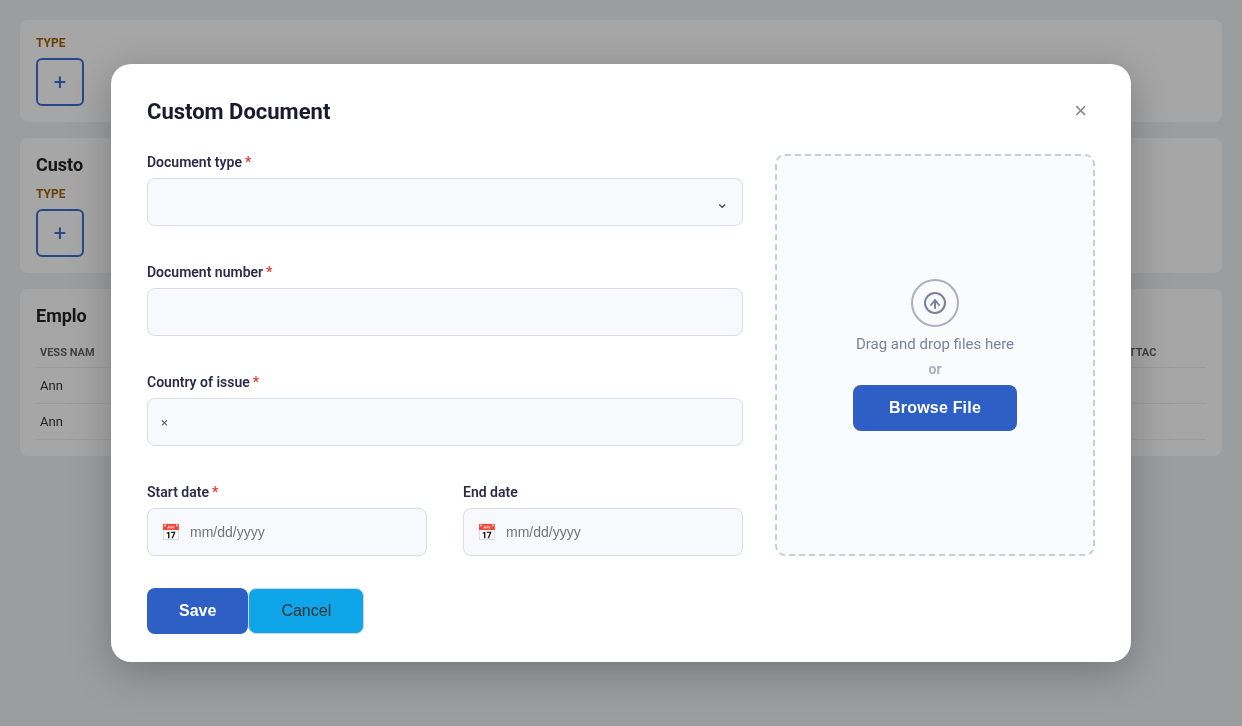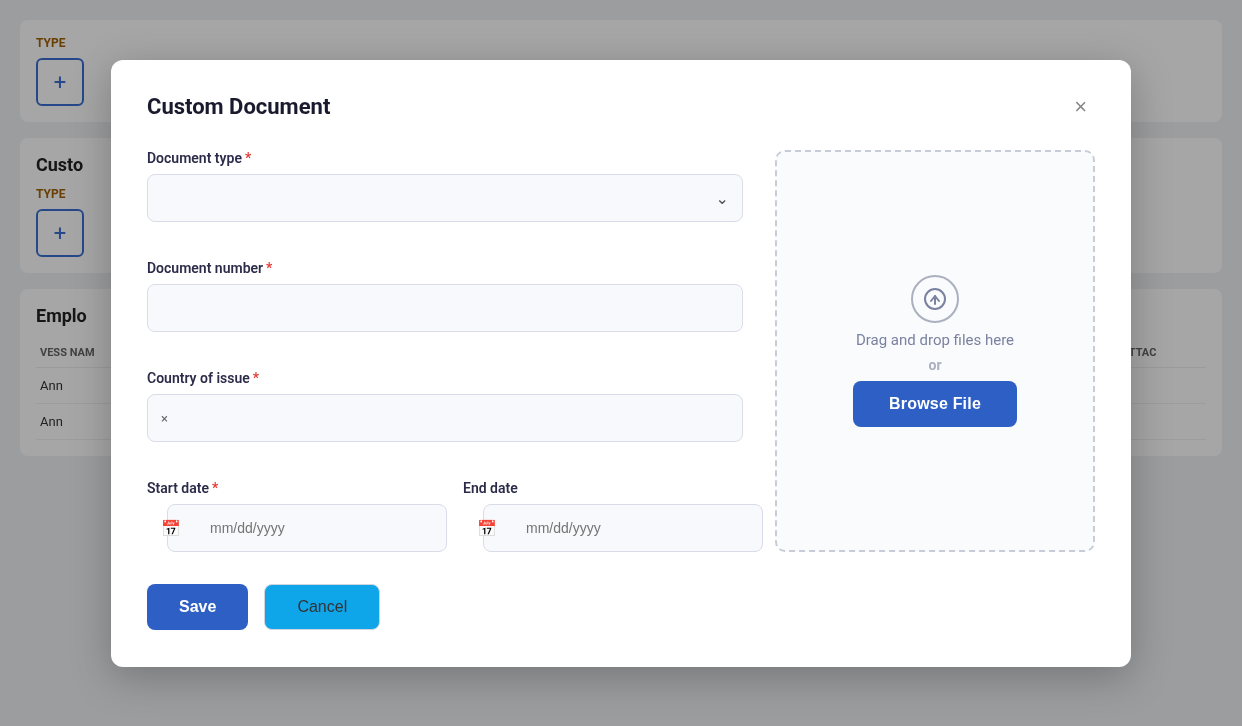--- a/index.html
+++ b/index.html
@@ -81,26 +81,26 @@
       background: rgba(0,0,0,0.35);
       display: flex;
       align-items: center;
       justify-content: center;
       z-index: 10;
     }
 
     
     .modal {
       background: #fff;
-      border-radius: 12px;
+      border-radius: 20px;
       width: 1020px;
       max-width: 95vw;
       box-shadow: 0 10px 40px rgba(0,0,0,0.25);
       position: relative;
-      padding: 32px 36px 37px;
+      padding: 32px 36px 28px;
     }
 
     .modal-header {
       display: flex;
       align-items: center;
       justify-content: space-between;
       margin-bottom: 28px;
     }
 
     .modal-title {
@@ -228,21 +228,20 @@
       top: 50%;
       transform: translateY(-50%);
       color: #555;
       font-size: 16px;
       pointer-events: none;
     }
 
     .form-input.date-field {
       padding-left: 42px;
       color: #999;
-      margin-left: 20px;
     }
 
     
     .upload-panel {
       width: 320px;
       flex-shrink: 0;
       border: 2px dashed #c8ccd8;
       border-radius: 10px;
       display: flex;
       flex-direction: column;
@@ -285,21 +284,20 @@
       padding: 14px 36px;
       font-size: 16px;
       font-weight: 600;
       cursor: pointer;
       letter-spacing: 0.2px;
     }
 
     
     .modal-footer {
       display: flex;
-      gap: 16px;
       margin-top: 32px;
     }
 
     .btn-save {
       background: #2d5fc4;
       color: #fff;
       border: none;
       border-radius: 8px;
       padding: 13px 32px;
       font-size: 16px;

